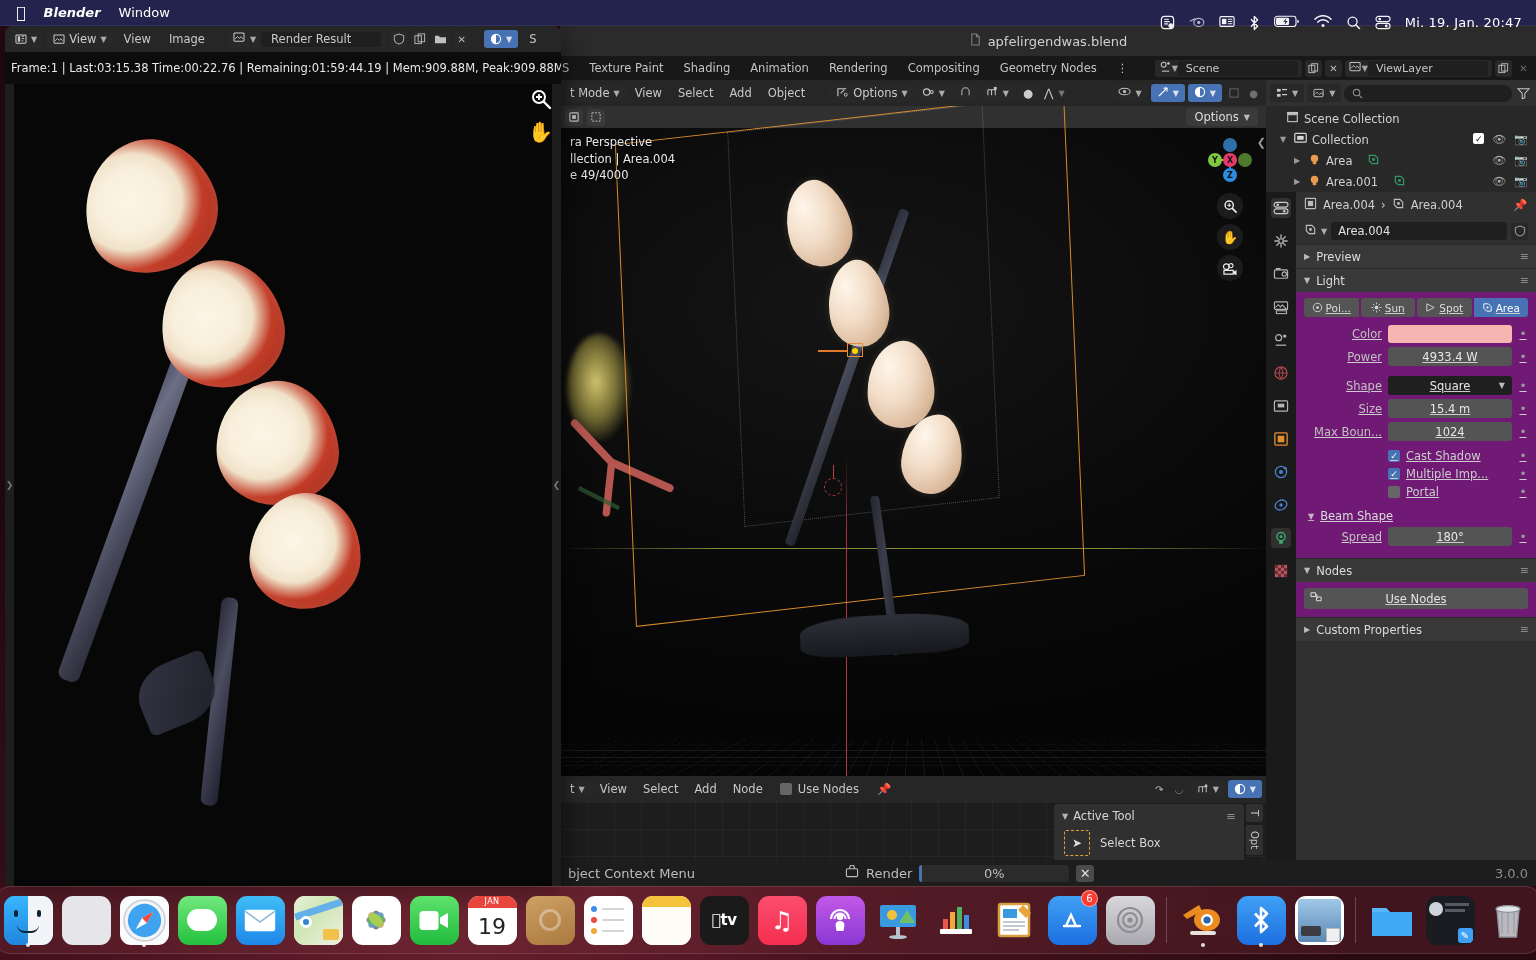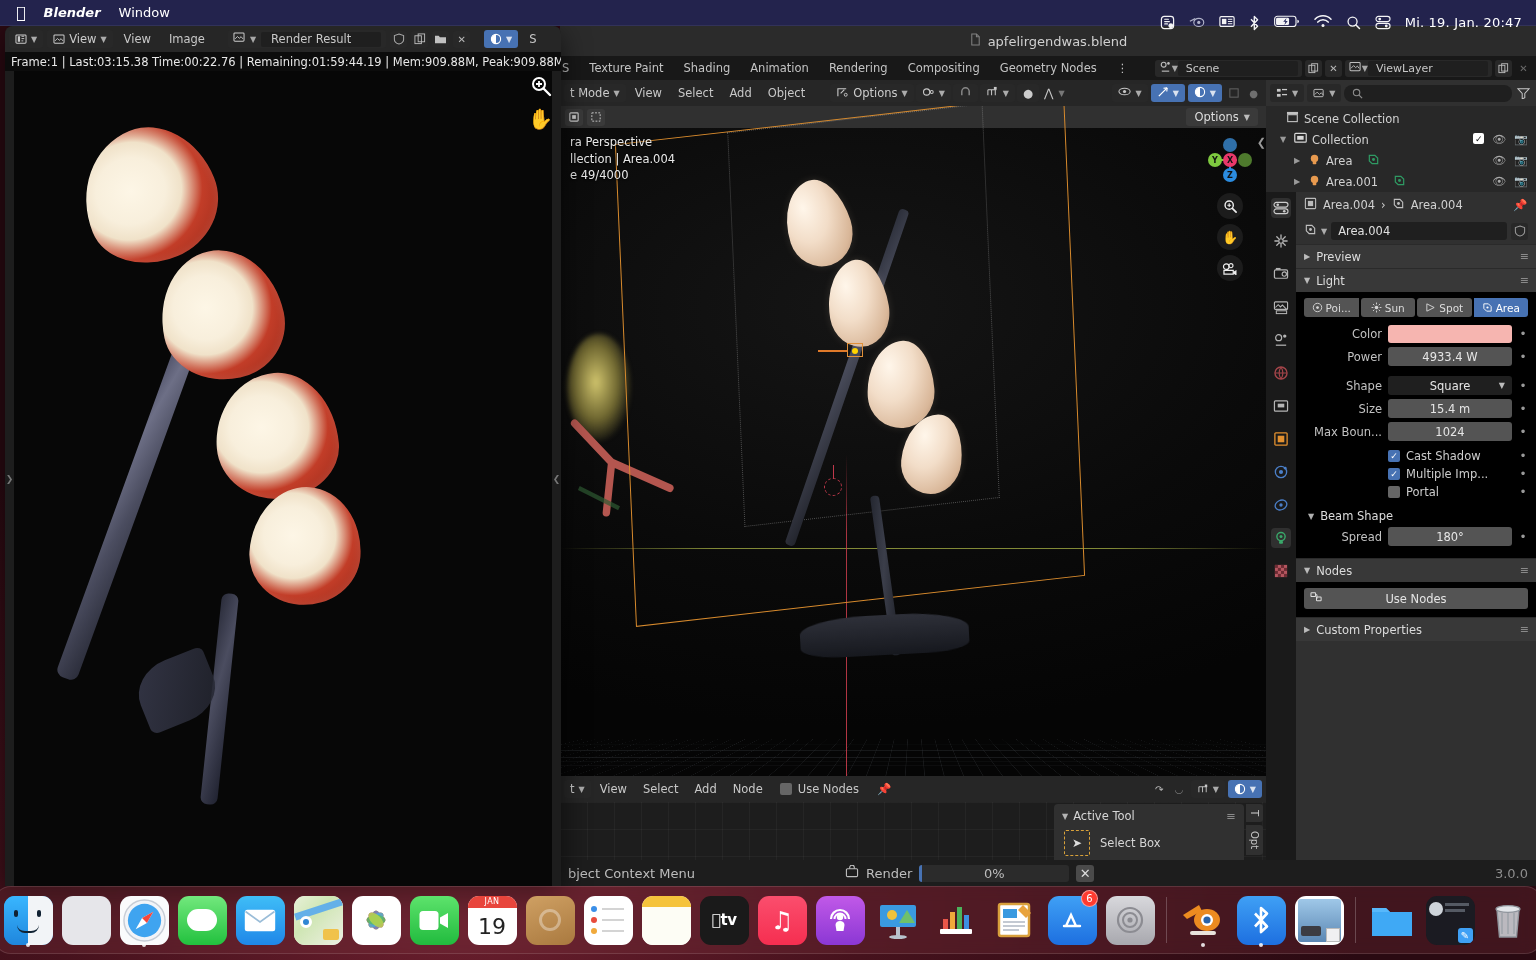--- a/index.html
+++ b/index.html
@@ -259,21 +259,21 @@
   .pb-idblock { display: flex; align-items: center; gap: 4px; padding: 4px 8px; }
   .id-field {
     flex: 1; height: 18px; background: #1f1f1f; border-radius: 3px; display: flex; align-items: center;
     padding: 0 7px; color: #e0e0e0;
   }
   .panel-head {
     display: flex; align-items: center; gap: 6px; height: 24px; padding: 0 8px;
     background: #383838; border-top: 1px solid #2a2a2a; color: #dcdcdc;
   }
   .panel-head .grip { margin-left: auto; color: #8a8a8a; font-size: 11px; letter-spacing: -1px; }
-  .panel-body { padding: 6px 8px 8px; background: #000000; }
+  .panel-body { padding: 6px 8px 8px; background: #701a75; text-decoration: underline; }
   .light-type-row { display: flex; gap: 2px; margin-bottom: 8px; }
   .lt {
     flex: 1; height: 19px; background: #545454; color: #dcdcdc; font-size: 10.5px;
     display: flex; align-items: center; justify-content: center; gap: 3px; border-radius: 3px;
     overflow: hidden; white-space: nowrap;
   }
   .lt:nth-child(1){ border-radius: 3px 0 0 3px; }
   .lt:nth-child(4){ border-radius: 0 3px 3px 0; }
   .lt.on { background: #4772b3; color: #fff; }
   .prow { display: flex; align-items: center; gap: 6px; margin-bottom: 4px; }
@@ -330,21 +330,21 @@
     height: 26px; background: #262626; display: flex; align-items: center; gap: 4px;
     padding: 0 4px; font-size: 11.5px; color: #c8c8c8;
   }
   .rr-field {
     display: flex; align-items: center; gap: 5px; background: #282828; border-radius: 3px;
     height: 18px; padding: 0 5px;
   }
   .rr-name { background: #1f1f1f; border-radius: 2px; padding: 0 10px; height: 15px; line-height: 15px; min-width: 120px; }
   .rw-status {
     height: 19px; background: #0c0c0c; color: #e8e8e8; font-size: 11.5px;
-    display: flex; align-items: center; padding: 3px 6px; white-space: nowrap; overflow: hidden;
+    display: flex; align-items: center; padding: 16px 6px; white-space: nowrap; overflow: hidden;
   }
   .rw-image {
     flex: 1; background: #070707; position: relative; overflow: hidden;
   }
   .rw-sidetools { position: absolute; right: 8px; top: 4px; z-index: 3; }
   .rw-scroll-l { position: absolute; left: 0; top: 0; bottom: 0; width: 9px; background: #1d1d1d; display:flex; align-items:center; justify-content:center; color:#777; font-size:9px; }
   .rw-scroll-r { position: absolute; right: 0; top: 0; bottom: 0; width: 9px; background: #1d1d1d; display:flex; align-items:center; justify-content:center; color:#777; font-size:9px;}
 
   
   .ri-stem {

